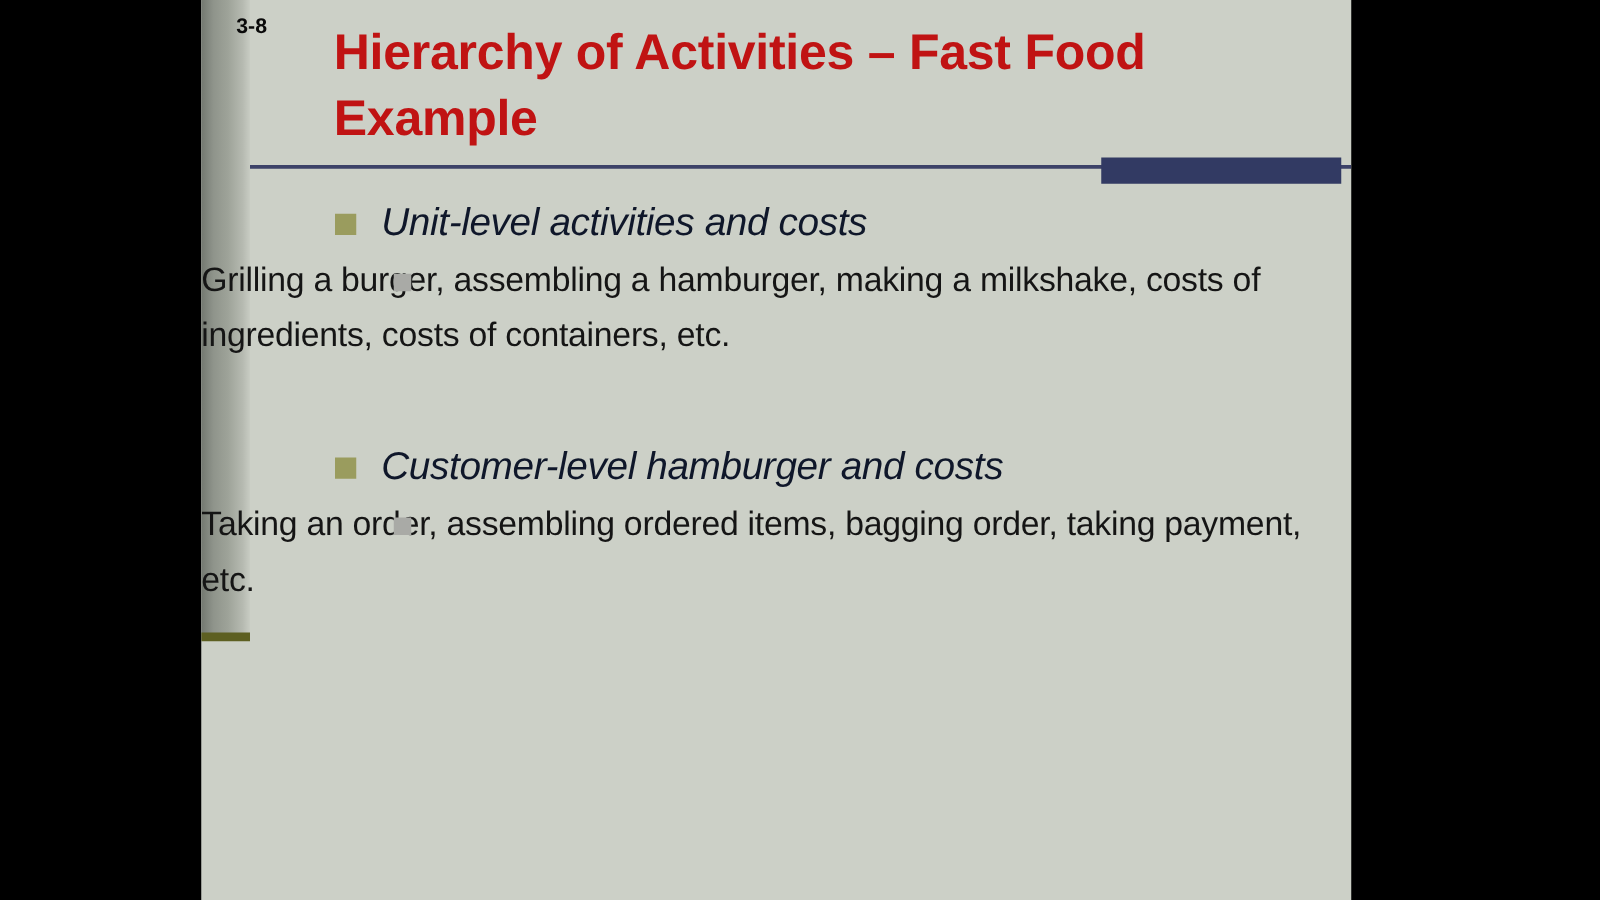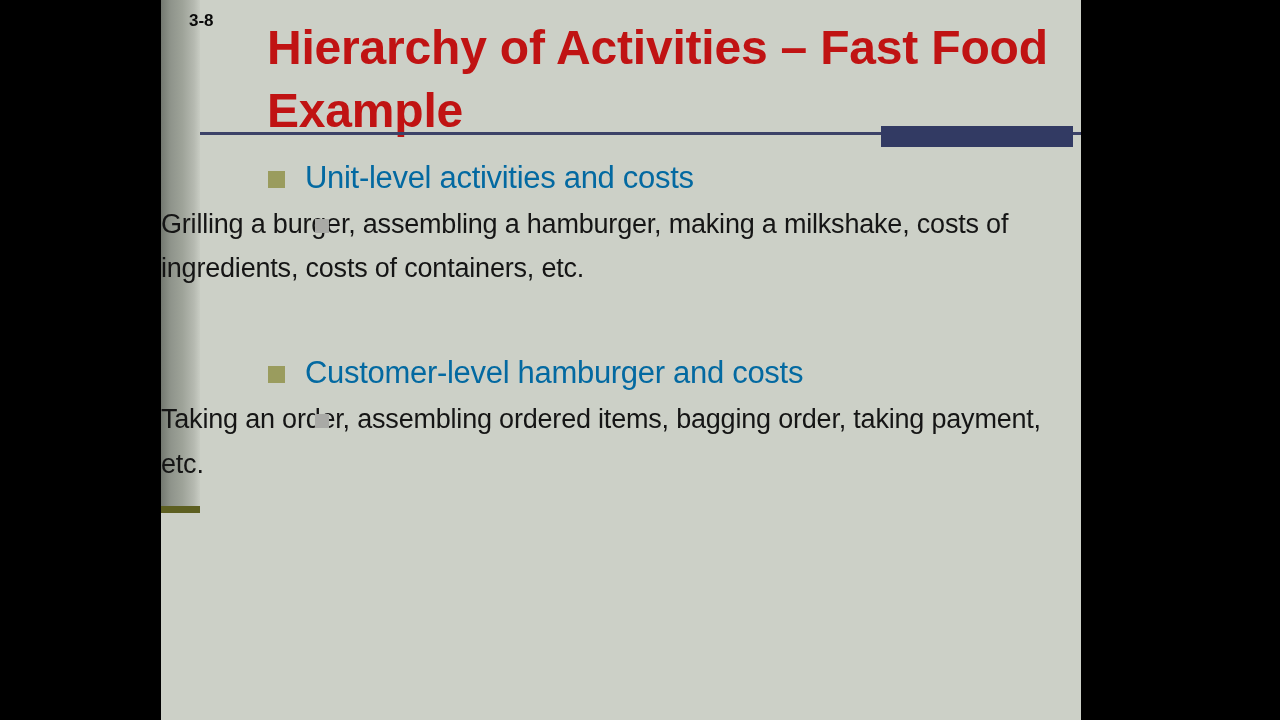--- a/index.html
+++ b/index.html
@@ -62,21 +62,21 @@
     letter-spacing: 0px;
     line-height: 1;
   }
 
   
   #slide-title {
     position: absolute;
     left: 106px;
     top: 16px;
     width: 790px;
-    font-size: 48px;
+    font-size: 40px;
     font-weight: bold;
     color: #c01313;
     line-height: 1.32;
     letter-spacing: -0.2px;
   }
 
   
   #title-rule {
     position: absolute;
     left: 39px;
@@ -102,23 +102,24 @@
     left: 0px;
     top: 158px;
     width: 960px;
   }
 
   .bullet-l1 {
     position: relative;
     padding-left: 144px;
     margin: 0 0 4px 0;
     font-size: 31px;
-    color: #0369a1;
+    color: #0f172a;
     line-height: 1.28;
     letter-spacing: -0.3px;
+    font-style: italic;
   }
   .bullet-l1 .marker {
     position: absolute;
     left: 107px;
     top: 13px;
     width: 17px;
     height: 17px;
     background: #9a9c5e;
     display: block;
   }

